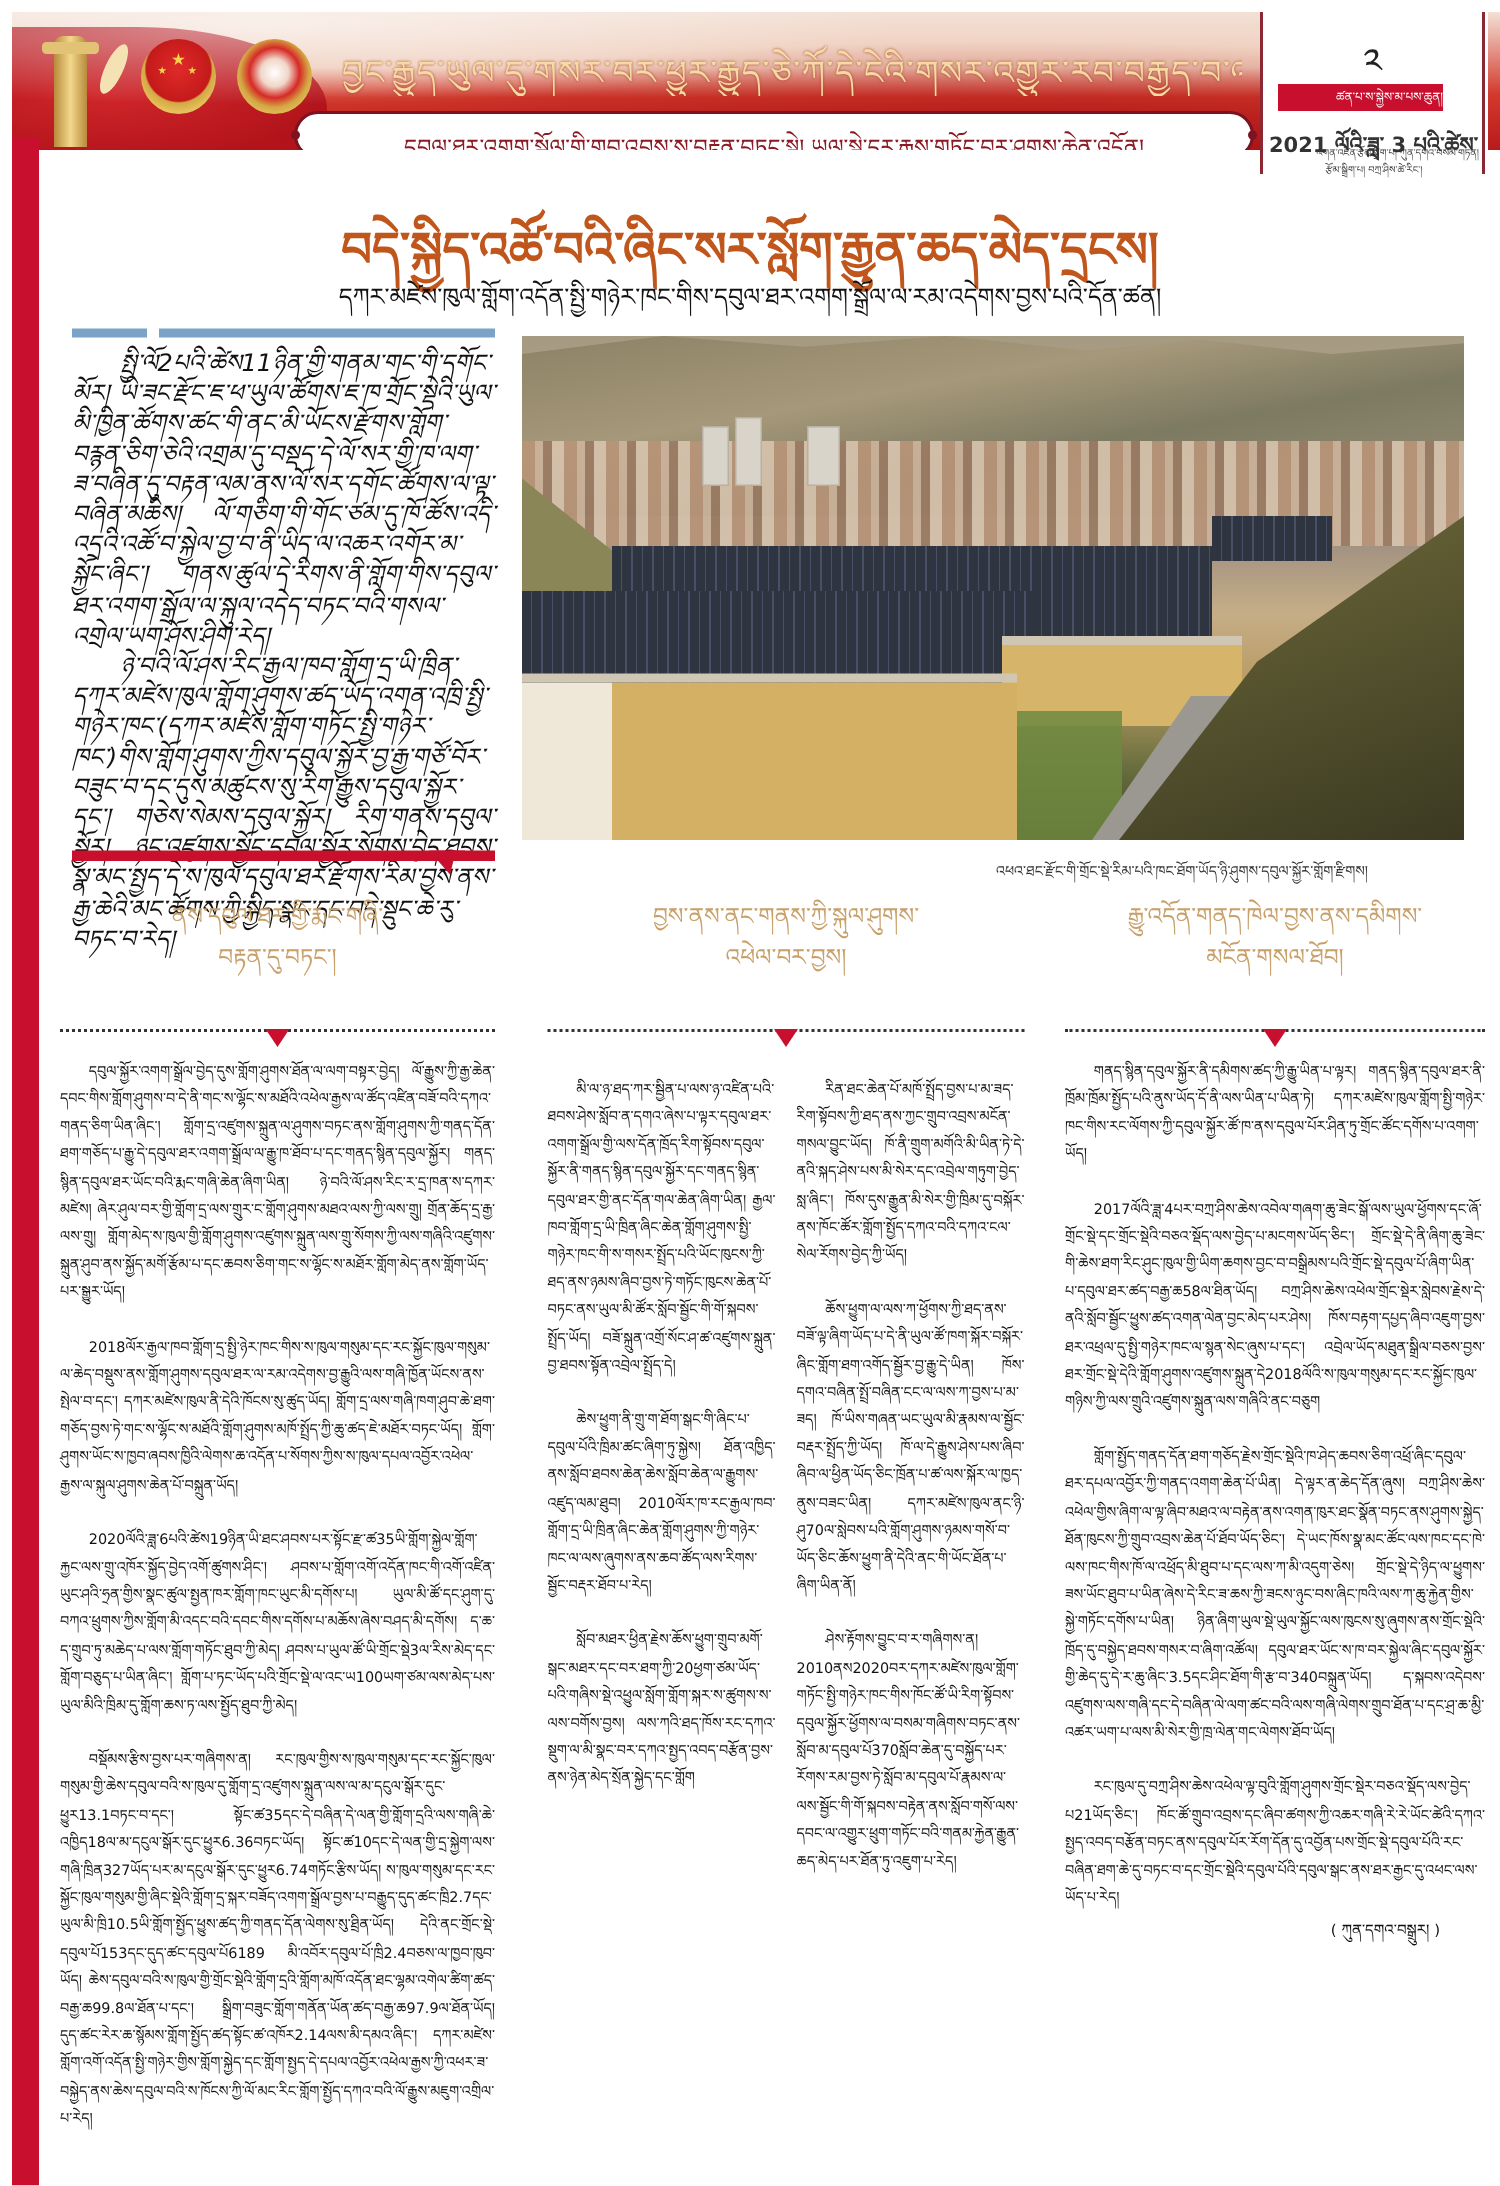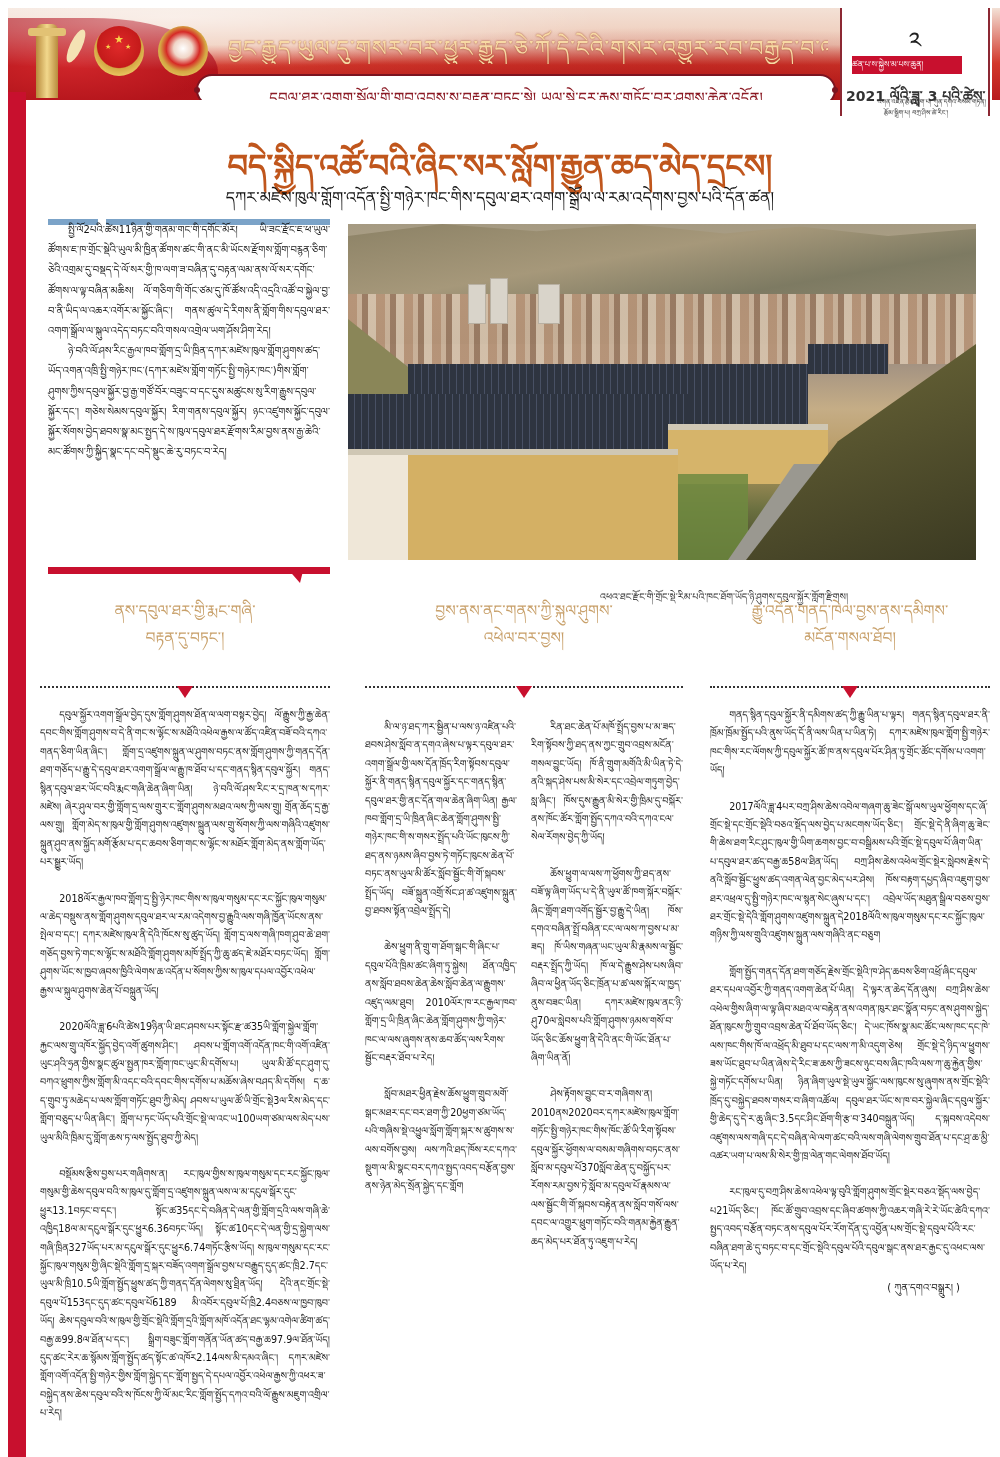--- a/index.html
+++ b/index.html
@@ -29,37 +29,37 @@
     text-shadow: 0 0 2px #a24a2a; overflow: hidden; }
   .slogan-banner { position: absolute; left: 188px; top: 66px; width: 640px; height: 32px;
     background: #ffffff; border: 2px solid #7b1420; border-radius: 16px 16px 16px 16px; }
   .slogan-banner .dot { position: absolute; top: 11px; width: 6px; height: 6px; border-radius: 50%; background: #7b1420; }
   .slogan-banner .dot.l { left: -4px; } .slogan-banner .dot.r { right: -4px; }
   .slogan-text { position: absolute; left: 12px; top: 5px; width: 612px; font-size: 15px; color: #8b1a24; white-space: nowrap; overflow: hidden; text-align: center; }
 
   
   .pageinfo { position: absolute; left: 840px; top: 8px; width: 150px; height: 108px; border-left: 2px solid #8c2833; border-right: 2px solid #8c2833; background: #fff; }
   .page-no { position: absolute; left: 0; top: 6px; width: 100%; text-align: center; font-family: "DejaVu Serif", serif; font-size: 24px; color: #222; }
-  .section-badge { position: absolute; left: 10px; top: 48px; width: 110px; height: 18px; background: #c8102e; color: #fff; font-size: 8px; text-align: left; line-height: 18px; overflow: hidden; white-space: nowrap; }
+  .section-badge { position: absolute; left: 10px; top: 48px; width: 110px; height: 18px; background: #c8102e; color: #fff; font-size: 8px; text-align: right; line-height: 18px; overflow: hidden; white-space: nowrap; }
   .date-line { position: absolute; left: 4px; top: 72px; width: 140px; font-size: 14px; color: #333; text-align: left; white-space: nowrap; overflow: hidden; font-weight: bold; }
   .editor-line { position: absolute; left: 4px; width: 140px; font-size: 6.5px; color: #333; text-align: center; white-space: nowrap; overflow: hidden; }
   .editor-line.e1 { top: 86px; text-align: right; } .editor-line.e2 { top: 97px; }
   .edge-strip { position: absolute; left: 992px; top: 8px; width: 8px; height: 92px; background: linear-gradient(180deg,#f3e1d6,#d2392c 60%,#b81a1c); }
 
   
   .left-bar { position: absolute; left: 8px; top: 92px; width: 18px; height: 1365px; background: #c8102e; }
 
   
   .headline { position: absolute; left: 60px; top: 130px; width: 880px; text-align: center; font-family: Liberation Sans, sans-serif; font-size: 32px; font-weight: bold; color: #c0561c; white-space: nowrap; }
   .subheadline { position: absolute; left: 60px; top: 180px; width: 880px; text-align: center; font-size: 16px; color: #111; white-space: nowrap; overflow: hidden; }
 
   
   .lead-rule { position: absolute; top: 219px; height: 6px; background: #7ba3c8; }
   .lead-rule.a { left: 48px; width: 50px; } .lead-rule.b { left: 106px; width: 224px; }
-  .lead-text { position: absolute; left: 48px; top: 220px; width: 282px; font-size: 10px; line-height: 20.2px; color: #111; text-align: justify; }
+  .lead-text { position: absolute; left: 48px; top: 232px; width: 282px; font-size: 16px; line-height: 20.2px; color: #111; text-align: justify; font-style: italic; }
   .lead-text p { text-indent: 2em; }
   .lead-rule-bottom { position: absolute; left: 48px; top: 567px; width: 262px; height: 7px; background: #c8102e; }
   .lead-notch { position: absolute; left: 286px; top: 567px; width: 0; height: 0; border-left: 14px solid transparent; border-right: 4px solid transparent; border-top: 16px solid #c8102e; }
   .lead-rule-tail { position: absolute; left: 300px; top: 567px; width: 30px; height: 7px; background: #c8102e; }
 
   
   .photo { position: absolute; left: 348px; top: 224px; width: 628px; height: 336px; overflow: hidden;
     background: linear-gradient(180deg, #a59a82 0%, #b4a78a 18%, #8f8f74 30%, #a49382 42%, #c5ad86 55%, #b89a62 70%, #6b7040 85%, #3f4226 100%); }
   .photo .mountain { position: absolute; left: 0; top: 0; width: 100%; height: 120px;
     background: linear-gradient(170deg, #8c8266 0%, #a6987a 35%, #7d7a62 60%, #9c9178 100%);
@@ -68,21 +68,21 @@
     background: repeating-linear-gradient(90deg, #b89478 0 9px, #cdb49c 9px 14px, #9b7a62 14px 20px, #d8c4ae 20px 28px); opacity: 0.9; }
   .photo .tower { position: absolute; top: 60px; width: 18px; height: 40px; background: #d9d4ca; border: 1px solid #b8b0a2; }
   .photo .hill-left { position: absolute; left: 0; top: 95px; width: 90px; height: 120px; background: #8a8658; clip-path: polygon(0 0, 100% 60%, 100% 100%, 0 100%); }
   .photo .hill-right { position: absolute; right: 0; top: 120px; width: 230px; height: 216px; background: linear-gradient(160deg,#6f6a3a,#3b3a22); clip-path: polygon(100% 0, 100% 100%, 0 100%, 40% 45%); }
   .photo .panels { position: absolute; top: 140px; height: 60px; background: repeating-linear-gradient(90deg, #2e3440 0 6px, #485064 6px 7px); }
   .photo .houses { position: absolute; height: 90px; background: #d6b46a; border-top: 6px solid #cfc7b4; }
   .photo .houses.h1 { left: 0; top: 225px; width: 330px; height: 111px; background: linear-gradient(90deg,#efe7d8 0 60px,#d4b064 60px); }
   .photo .houses.h2 { left: 320px; top: 200px; width: 160px; height: 60px; }
   .photo .road { position: absolute; left: 380px; top: 240px; width: 110px; height: 96px; background: #9a9890; clip-path: polygon(60% 0, 100% 0, 35% 100%, 0 100%); }
   .photo .greens { position: absolute; left: 280px; top: 250px; width: 120px; height: 86px; background: #6f8a40; opacity: .85; }
-  .photo-caption { position: absolute; left: 600px; top: 586px; width: 376px; text-align: left; font-size: 9.5px; color: #333; white-space: nowrap; overflow: hidden; }
+  .photo-caption { position: absolute; left: 600px; top: 570px; width: 376px; text-align: center; font-size: 9.5px; color: #333; white-space: nowrap; overflow: hidden; }
 
   
   .col { position: absolute; top: 598px; }
   .col.c1 { left: 40px; width: 290px; }
   .col.c2 { left: 365px; width: 318px; }
   .col.c3 { left: 710px; width: 280px; }
   .col-head { text-align: center; font-family: "DejaVu Serif", serif; font-size: 15.5px; line-height: 27px; color: #c8a06a; height: 86px; }
   .col-rule { position: relative; height: 2px; border-top: 2px dotted #333; margin-top: 2px; }
   .col-rule .tri { position: absolute; top: -2px; left: 50%; margin-left: -8px; width: 0; height: 0; border-left: 8px solid transparent; border-right: 8px solid transparent; border-top: 12px solid #c8102e; }
   .col-body { margin-top: 12px; font-size: 9.6px; line-height: 18.4px; color: #111; text-align: justify; }

